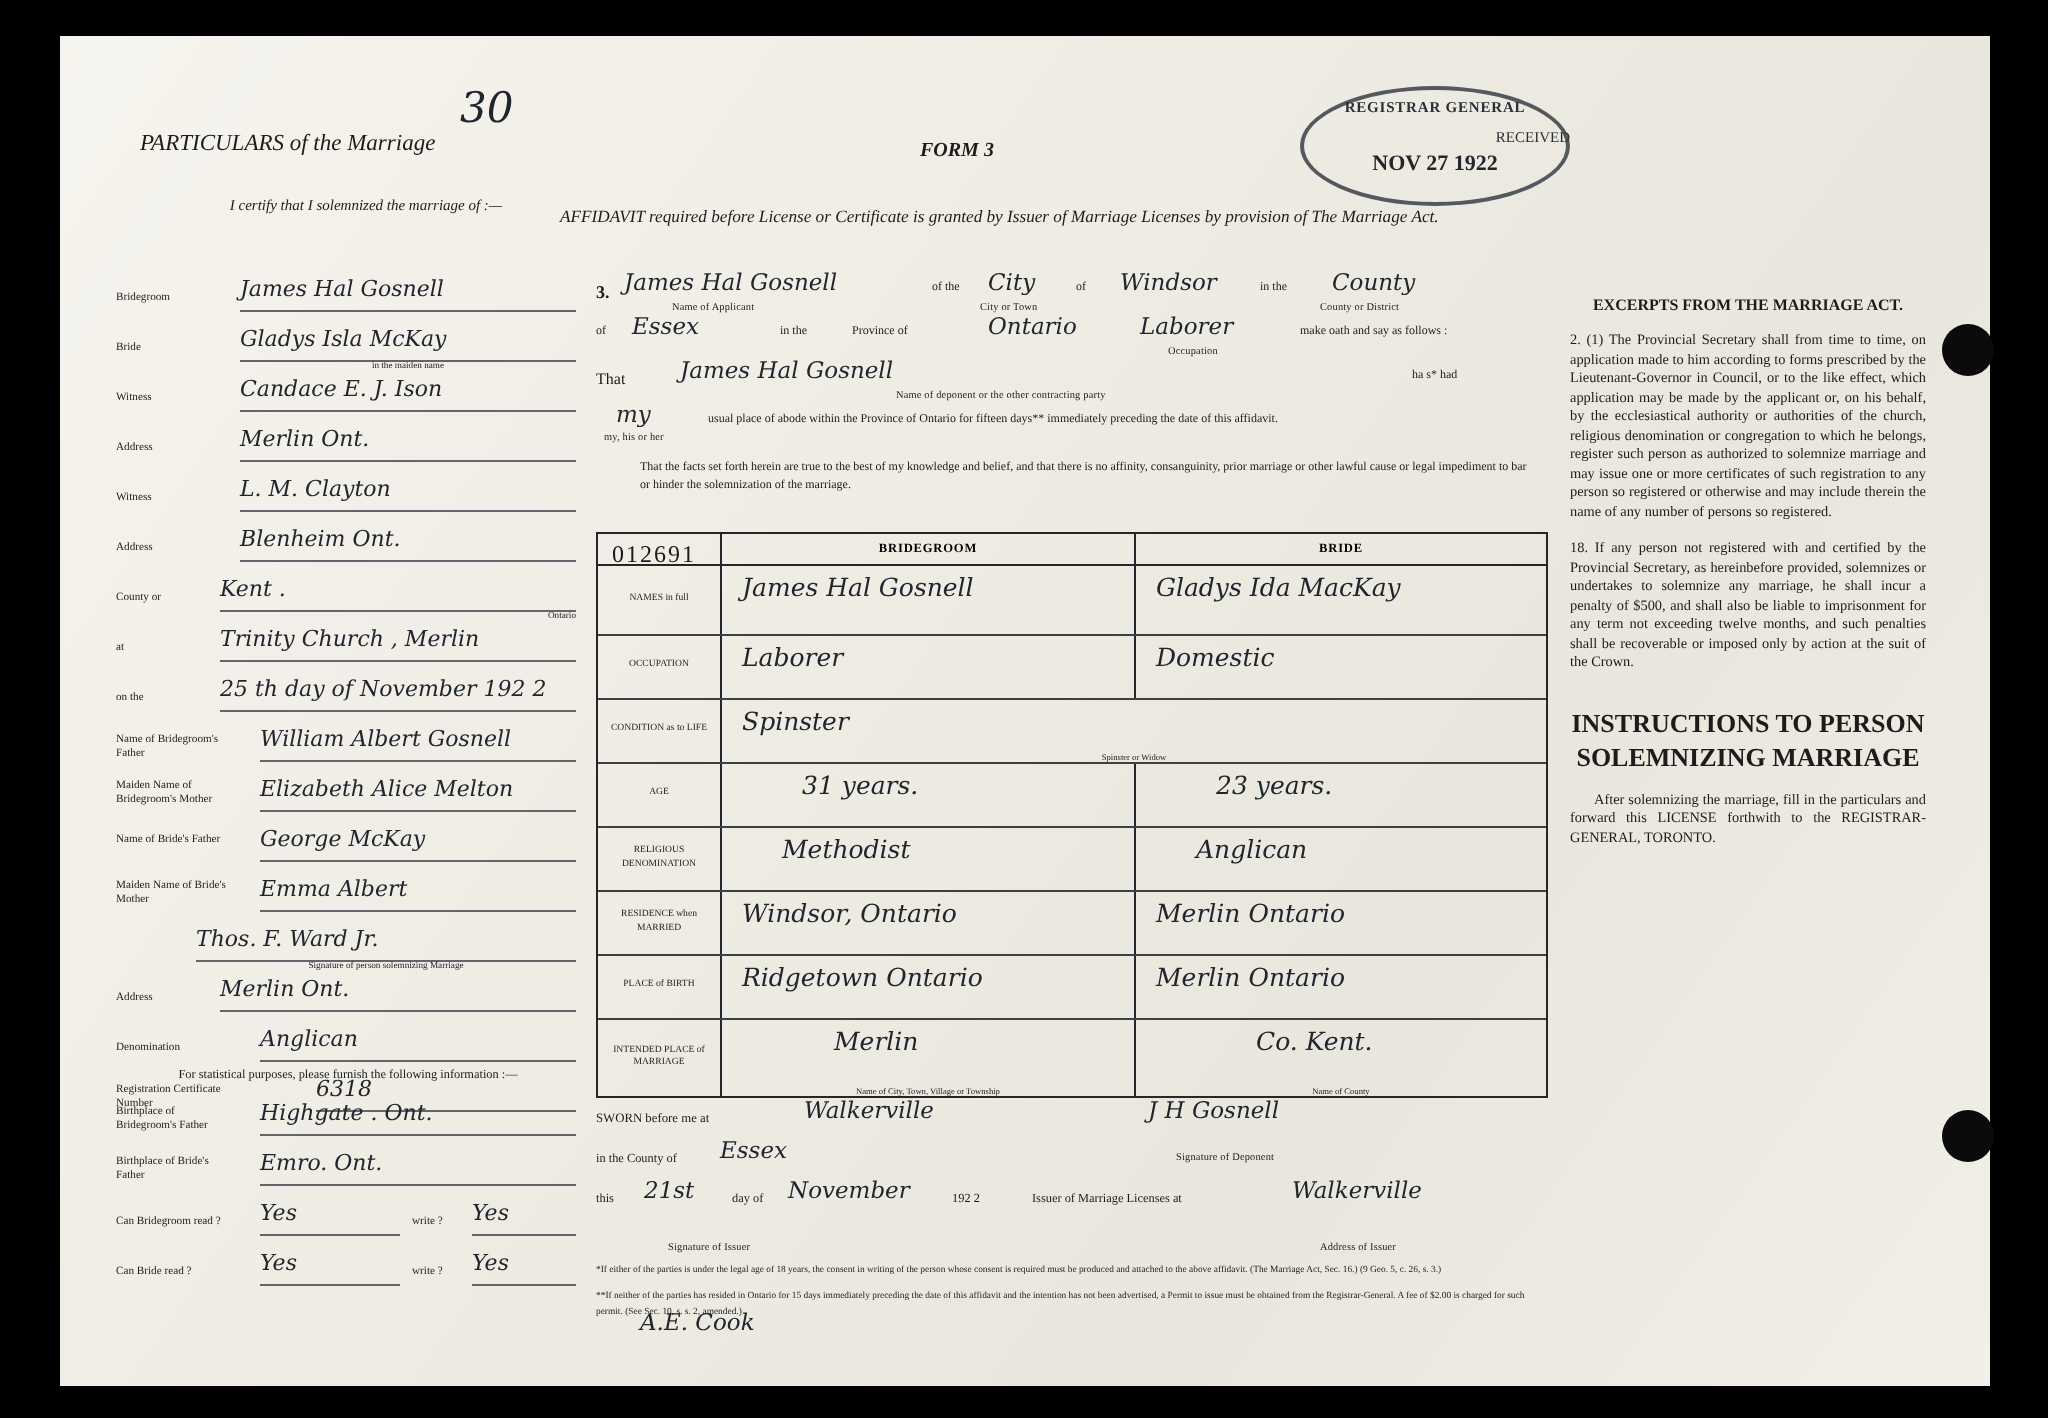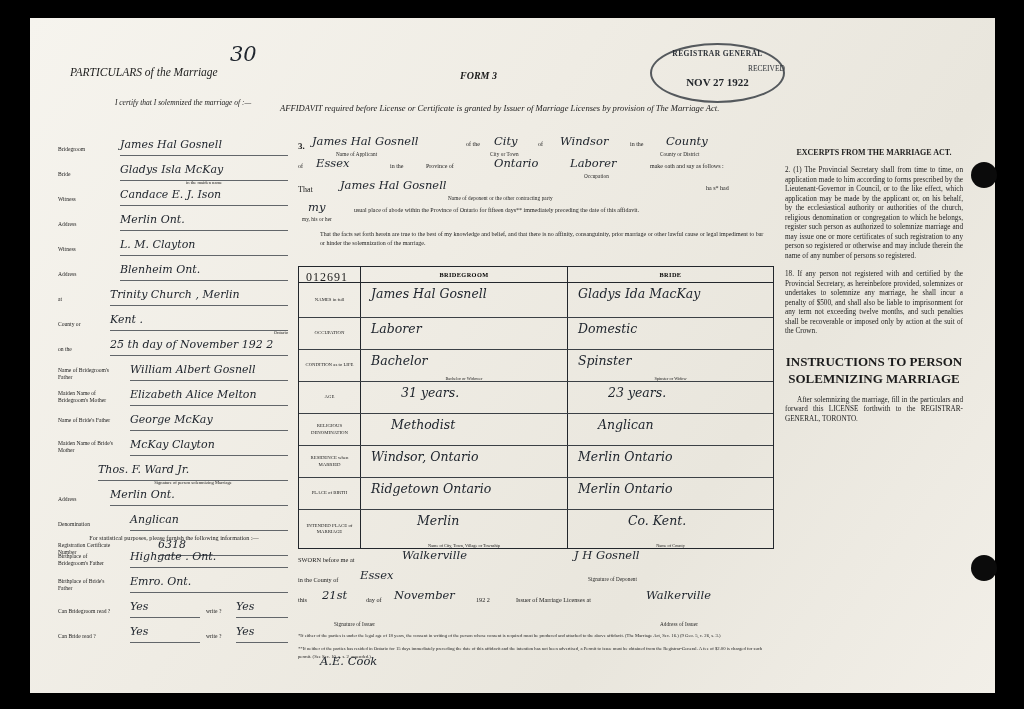--- a/index.html
+++ b/index.html
@@ -106,47 +106,47 @@
       </div>
       <div class="lrow">
         <span class="lab pr">Witness</span>
         <span class="val hw">L. M. Clayton</span>
       </div>
       <div class="lrow">
         <span class="lab pr">Address</span>
         <span class="val hw">Blenheim  Ont.</span>
       </div>
       <div class="lrow lrow2">
-        <span class="lab pr">at</span>
-        <span class="val hw">Trinity Church , Merlin</span>
-      </div>
-      <div class="lrow lrow2">
         <span class="lab pr">County or</span>
         <span class="val hw">Kent .</span>
         <span class="sub pr" style="text-align:right;">Ontario</span>
       </div>
       <div class="lrow lrow2">
+        <span class="lab pr">at</span>
+        <span class="val hw">Trinity Church , Merlin</span>
+      </div>
+      <div class="lrow lrow2">
         <span class="lab pr">on the</span>
         <span class="val hw">25 th day of  November  192 2</span>
       </div>
       <div class="lrow lrow2">
         <span class="lab pr" style="width:60px;line-height:1.2;top:4px;">Name of Bridegroom's Father</span>
         <span class="val hw" style="left:72px;width:158px;">William Albert Gosnell</span>
       </div>
       <div class="lrow lrow2">
         <span class="lab pr" style="width:62px;line-height:1.2;top:2px;">Maiden Name of Bridegroom's Mother</span>
         <span class="val hw" style="left:72px;width:158px;">Elizabeth Alice Melton</span>
       </div>
       <div class="lrow lrow2">
         <span class="lab pr" style="width:58px;line-height:1.2;top:4px;">Name of Bride's Father</span>
         <span class="val hw" style="left:72px;width:158px;">George McKay</span>
       </div>
       <div class="lrow lrow2">
         <span class="lab pr" style="width:60px;line-height:1.2;top:2px;">Maiden Name of Bride's Mother</span>
-        <span class="val hw" style="left:72px;width:158px;">McKay Clayton</span>
+        <span class="val hw" style="left:72px;width:158px;">Emma Albert</span>
       </div>
       <div class="lrow lrow2">
         <span class="val hw" style="left:40px;width:190px;">Thos. F. Ward Jr.</span>
         <span class="sub pr" style="left:40px;width:190px;">Signature of person solemnizing Marriage</span>
       </div>
       <div class="lrow lrow2">
         <span class="lab pr">Address</span>
         <span class="val hw">Merlin  Ont.</span>
       </div>
       <div class="lrow lrow2">
@@ -245,24 +245,20 @@
         <div class="gc2">
             <span class="cellhw hw">Laborer</span>
           </div>
         <div class="gc3">
             <span class="cellhw hw">Domestic</span>
           </div>
       </div>
 
       <div class="grow">
         <div class="gc1 pr">CONDITION as to LIFE</div>
-        <div class="gc2">
-          <span class="cellhw hw">Bachelor</span>
-          <span class="cellsub pr">Bachelor or Widower</span>
-        </div>
         <div class="gc3">
           <span class="cellhw hw">Spinster</span>
           <span class="cellsub pr">Spinster or Widow</span>
         </div>
       </div>
 
       <div class="grow">
         <div class="gc1 pr">AGE</div>
         <div class="gc2">
             <span class="cellhw hw" style="left:40px;">31 years.</span>

